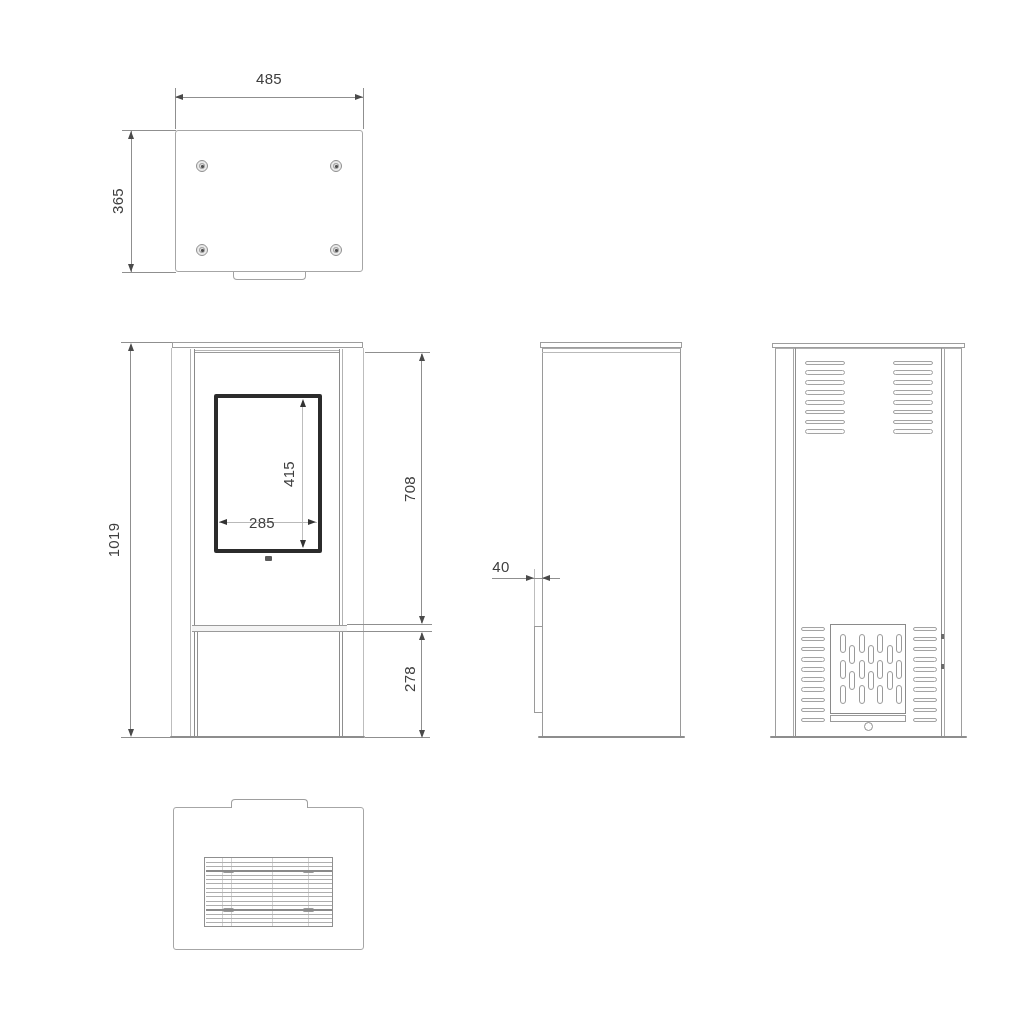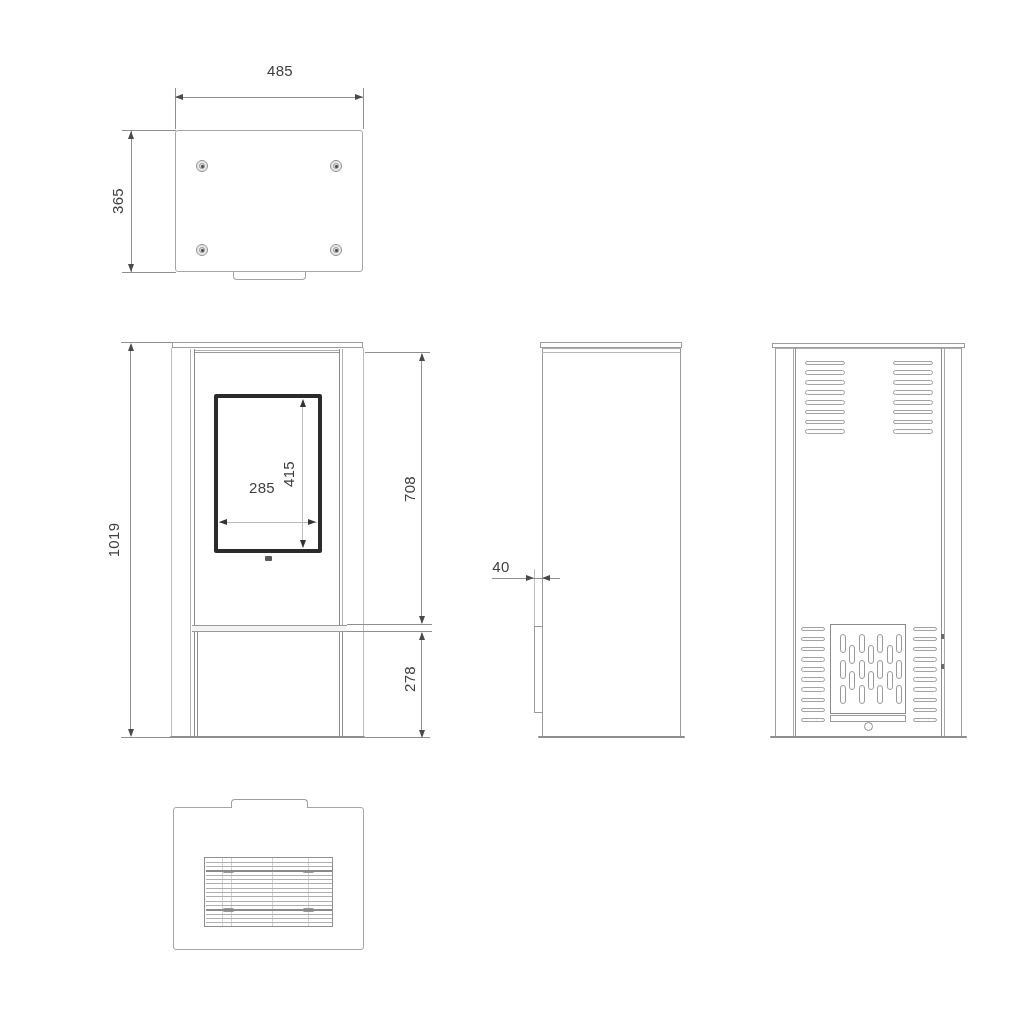--- a/index.html
+++ b/index.html
@@ -67,21 +67,21 @@
     <div class="screw" style="left:330px;top:244px;">
         <span class="mid"></span>
         <span class="dot"></span>
       </div>
 
     <div class="vl" style="left:175px;top:88px;height:41px;"></div>
     <div class="vl" style="left:362.5px;top:88px;height:41px;"></div>
     <div class="hl" style="left:175px;top:96.5px;width:188px;"></div>
     <div class="arr arr-l" style="left:175px;top:93.5px;"></div>
     <div class="arr arr-r" style="left:354.5px;top:93.5px;"></div>
-    <div class="lbl" style="left:245px;top:63px;width:48px;text-align:right;">485</div>
+    <div class="lbl" style="left:245px;top:71px;width:48px;">485</div>
 
     <div class="hl" style="left:122px;top:129.8px;width:54px;"></div>
     <div class="hl" style="left:122px;top:271.5px;width:54px;"></div>
     <div class="vl" style="left:130.5px;top:131px;height:141px;"></div>
     <div class="arr arr-u" style="left:128px;top:130.5px;"></div>
     <div class="arr arr-d" style="left:128px;top:263.5px;"></div>
     <div class="lbl vlbl" style="left:88px;top:193px;width:60px;">365</div>
   </div>
 
   <div>
@@ -115,21 +115,21 @@
     <div class="lbl vlbl" style="left:84px;top:532px;width:60px;">1019</div>
 
     <div class="vl lite" style="left:302px;top:401px;height:146px;"></div>
     <div class="arr arr-u" style="left:299.5px;top:399px;border-bottom-color:#333;"></div>
     <div class="arr arr-d" style="left:299.5px;top:540px;border-top-color:#333;"></div>
     <div class="lbl vlbl" style="left:259px;top:466px;width:60px;">415</div>
 
     <div class="hl lite" style="left:219px;top:521.5px;width:98px;"></div>
     <div class="arr arr-l" style="left:218.5px;top:518.5px;border-right-color:#333;"></div>
     <div class="arr arr-r" style="left:308px;top:518.5px;border-left-color:#333;"></div>
-    <div class="lbl" style="left:238px;top:480px;width:48px;">285</div>
+    <div class="lbl" style="left:238px;top:515px;width:48px;">285</div>
 
     <div class="hl" style="left:365px;top:352px;width:65px;"></div>
     <div class="hl" style="left:347px;top:624.3px;width:85px;"></div>
     <div class="vl" style="left:421px;top:354px;height:269px;"></div>
     <div class="arr arr-u" style="left:418.5px;top:352.5px;"></div>
     <div class="arr arr-d" style="left:418.5px;top:616px;"></div>
     <div class="lbl vlbl" style="left:380px;top:481px;width:60px;">708</div>
 
     <div class="hl" style="left:347px;top:631.3px;width:85px;"></div>
     <div class="hl" style="left:365px;top:737px;width:65px;"></div>

